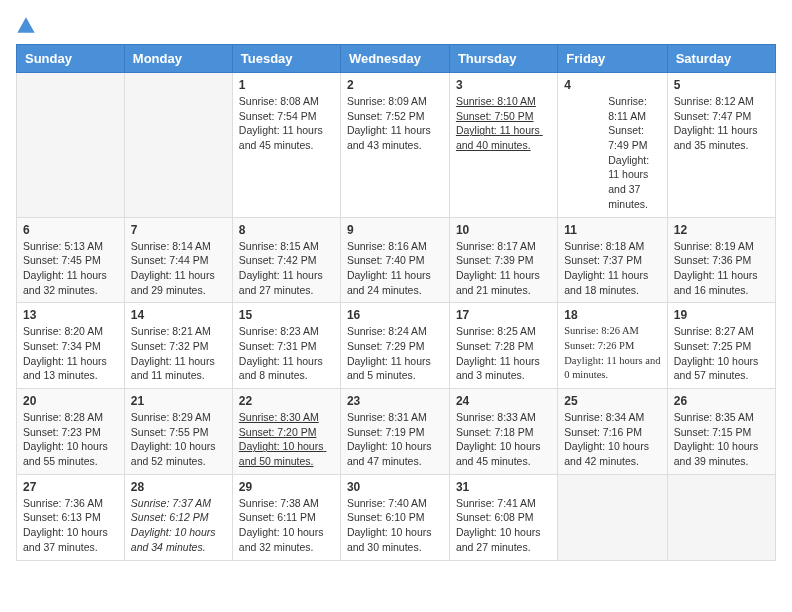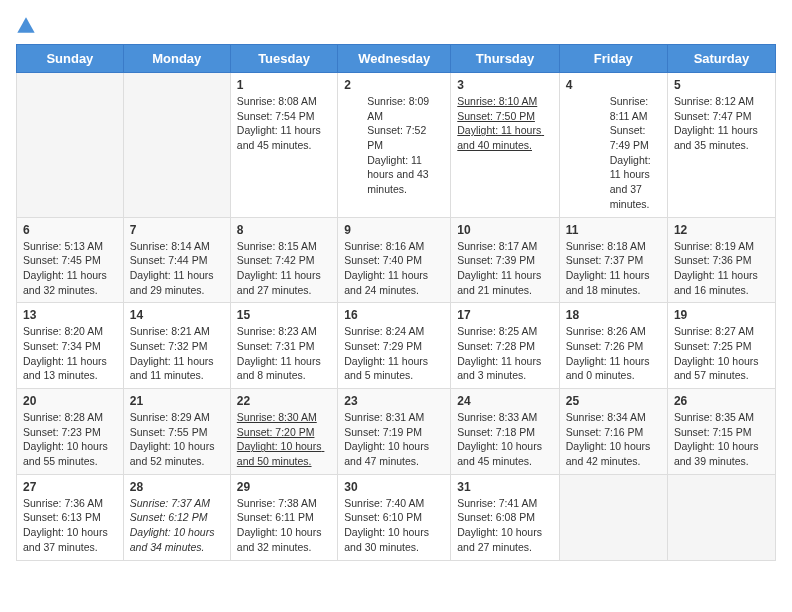--- a/index.html
+++ b/index.html
@@ -48,22 +48,22 @@
       color: #555;
     }
     .calendar {
       width: 100%;
       border-collapse: collapse;
       border: 1px solid #ccc;
     }
     .calendar th {
       background-color: #4a90d9;
       color: #fff;
-      text-align: center;
-      padding: 6px 20px;
+      text-align: left;
+      padding: 6px 8px;
       font-size: 13px;
       border: 1px solid #3a7bc8;
     }
     .calendar td {
       vertical-align: top;
       border: 1px solid #ddd;
       padding: 5px 6px;
       width: 110px;
       min-height: 80px;
       font-size: 10.5px;
@@ -121,21 +121,21 @@
         <td class="empty-cell"></td>
         <td class="empty-cell"></td>
         <td>
           <span class="day-number">1</span>
           <div class="day-info" style="white-space: pre-wrap;">Sunrise: 8:08 AM
 Sunset: 7:54 PM
 Daylight: 11 hours and 45 minutes.</div>
         </td>
         <td>
           <span class="day-number">2</span>
-          <div class="day-info" style="white-space: pre-wrap; margin-left: 23px;">Sunrise: 8:09 AM
+          <div class="day-info" style="white-space: pre-wrap;">Sunrise: 8:09 AM
 Sunset: 7:52 PM
 Daylight: 11 hours and 43 minutes.</div>
         </td>
         <td>
           <span class="day-number">3</span>
           <div class="day-info" style="white-space: pre-wrap; text-decoration: underline;">Sunrise: 8:10 AM
 Sunset: 7:50 PM
 Daylight: 11 hours and 40 minutes.</div>
         </td>
         <td>
@@ -221,21 +221,21 @@
 Daylight: 11 hours and 5 minutes.</div>
         </td>
         <td>
           <span class="day-number">17</span>
           <div class="day-info" style="white-space: pre-wrap;">Sunrise: 8:25 AM
 Sunset: 7:28 PM
 Daylight: 11 hours and 3 minutes.</div>
         </td>
         <td>
           <span class="day-number">18</span>
-          <div class="day-info" style="white-space: pre-wrap;">Sunrise: 8:26 AM
+          <div class="day-info" style="white-space: pre-wrap; font-family: Liberation Serif, serif;">Sunrise: 8:26 AM
 Sunset: 7:26 PM
 Daylight: 11 hours and 0 minutes.</div>
         </td>
         <td>
           <span class="day-number">19</span>
           <div class="day-info" style="white-space: pre-wrap;">Sunrise: 8:27 AM
 Sunset: 7:25 PM
 Daylight: 10 hours and 57 minutes.</div>
         </td>
       </tr>

